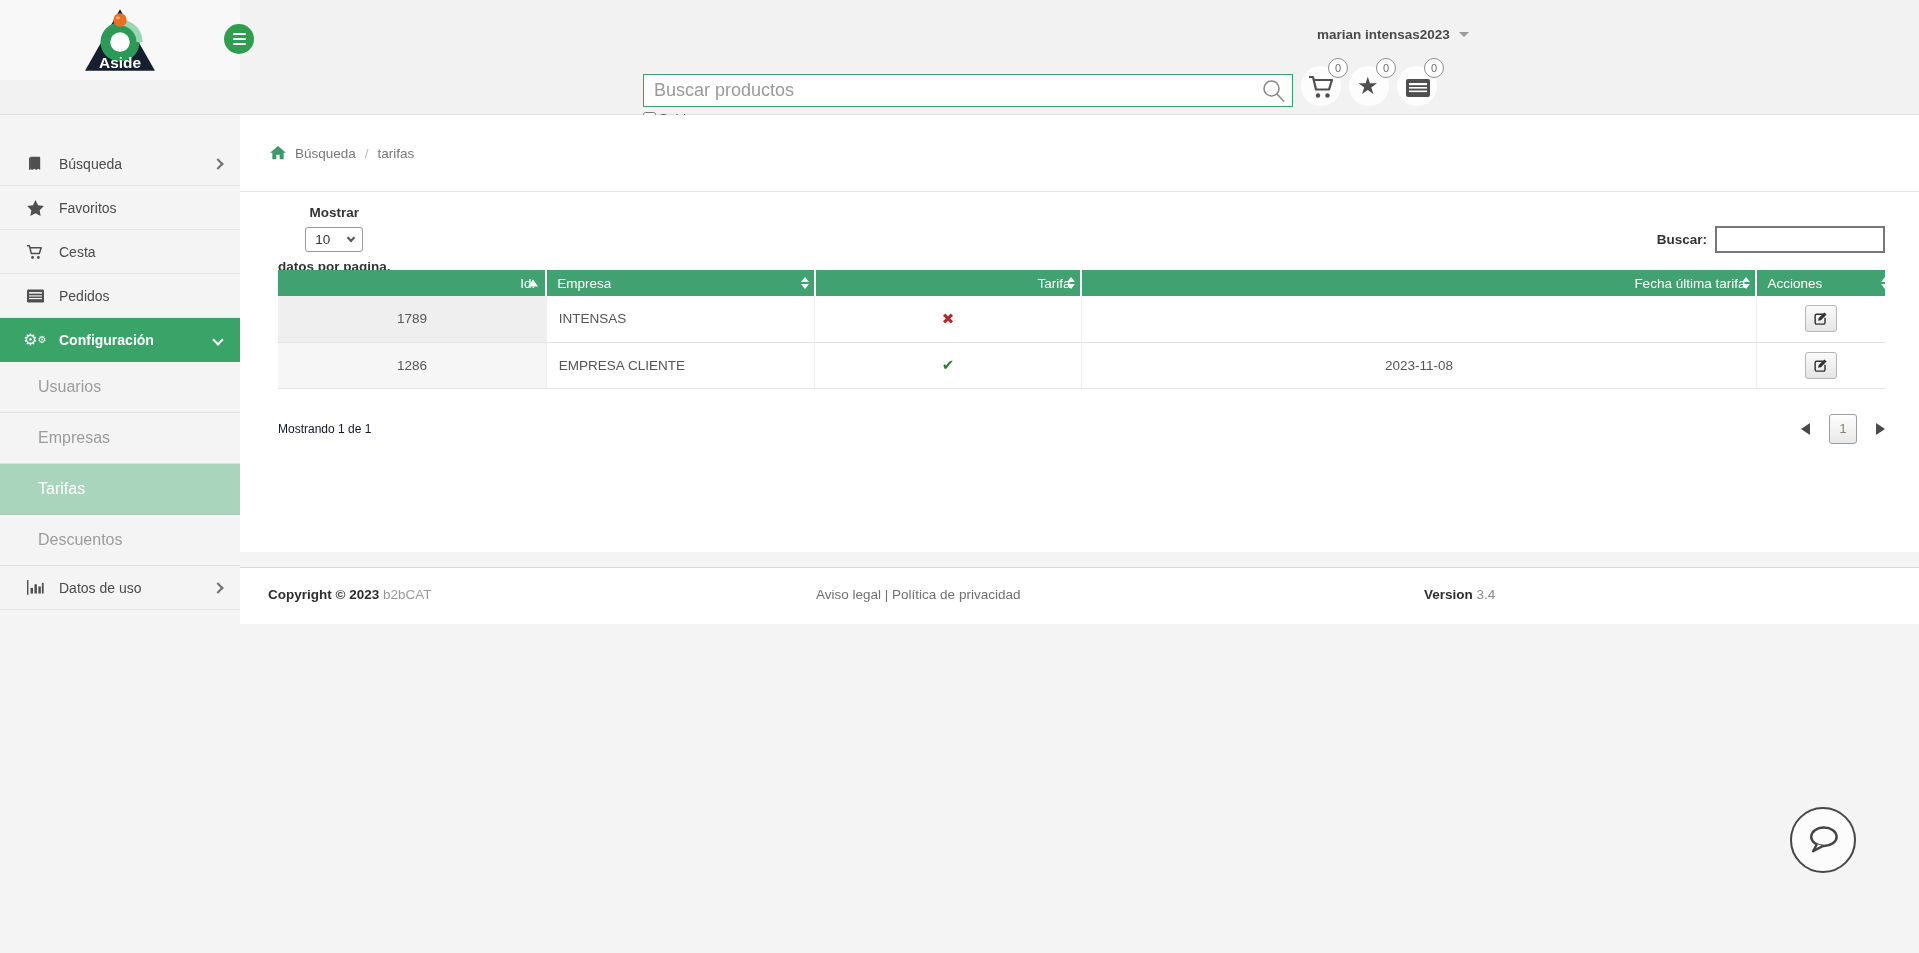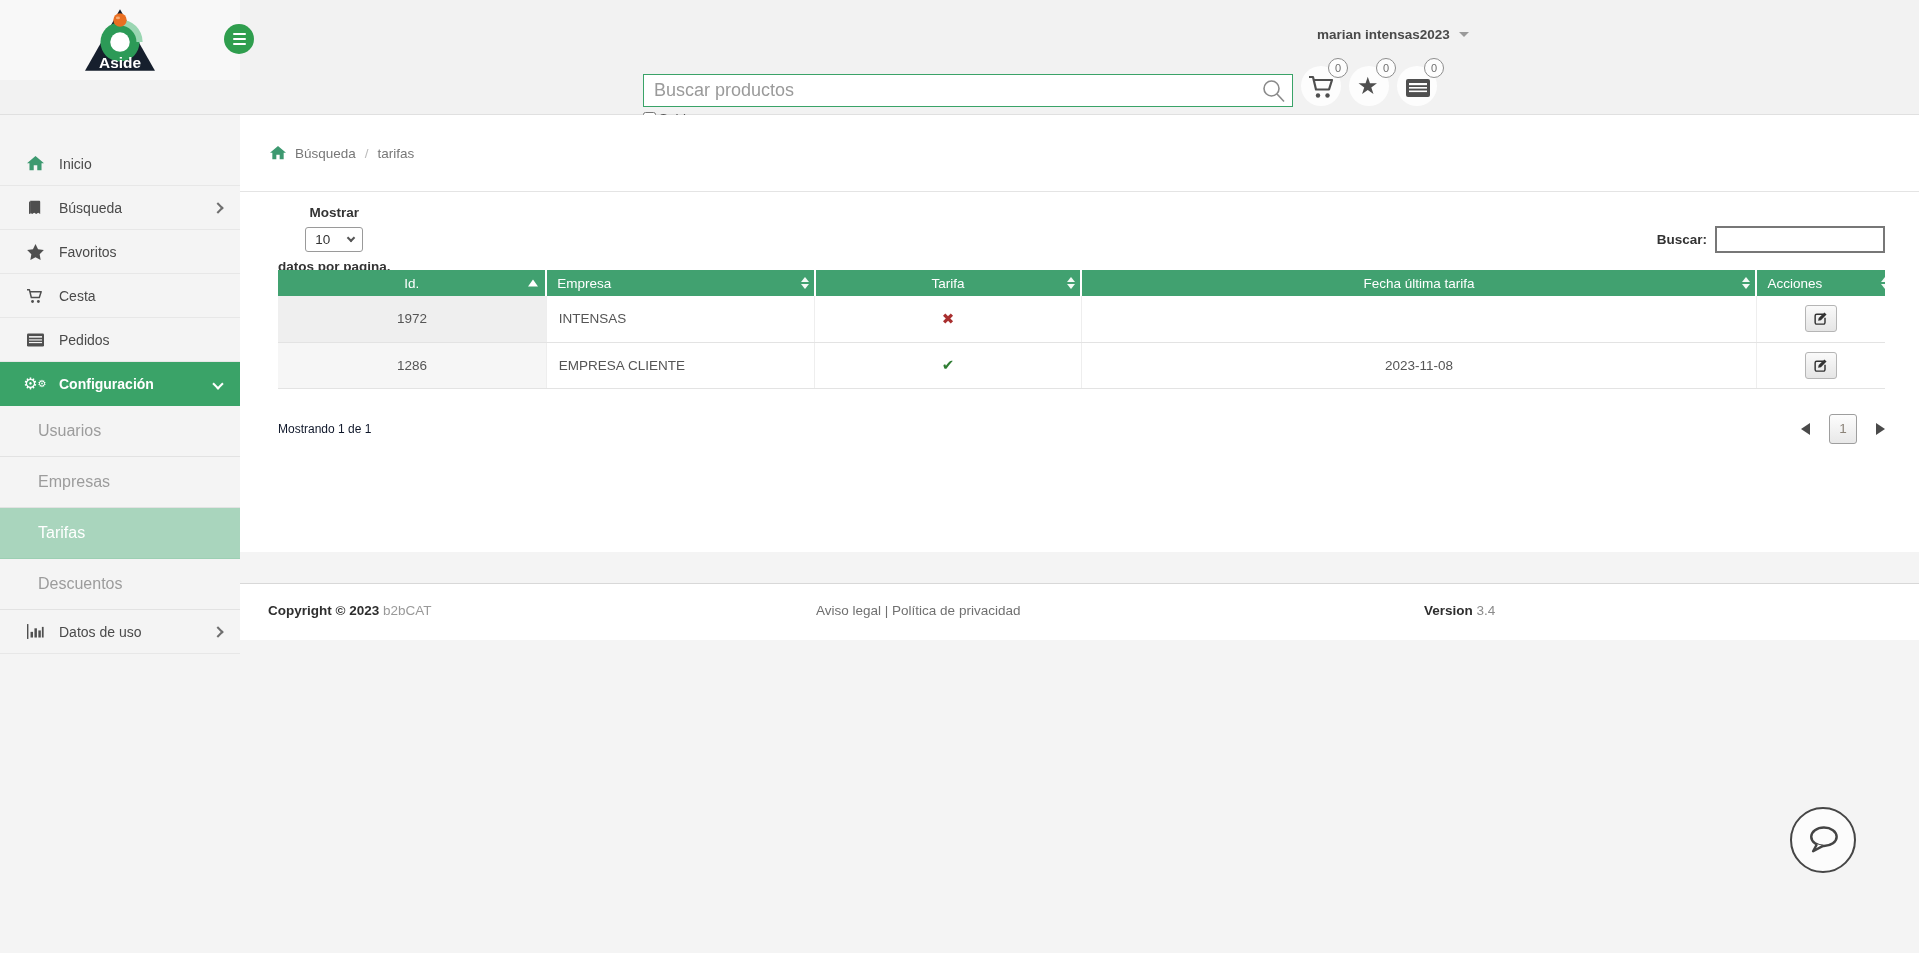--- a/index.html
+++ b/index.html
@@ -87,21 +87,21 @@
   .select-wrap .chev { position:absolute; right:9px; top:8px; width:6px; height:6px; color:#555; pointer-events:none; }
   .ctl-right { display:flex; align-items:center; gap:8px; font-size:13.5px; font-weight:bold; color:#333; }
   .ctl-right input { width:170px; height:27px; border:2px solid #777; background:#fff; outline:none;
                      padding:0 6px; font-size:13px; color:#333; }
 
   table.tarifas { width:100%; border-collapse:collapse; margin-top:17px; table-layout:fixed; }
   table.tarifas th { background:#41a170; color:#fff; font-weight:normal; font-size:13.5px;
         height:26px; padding:0 10px; position:relative; border-right:2px solid #fff;
         overflow:hidden; white-space:nowrap; }
   table.tarifas th:last-child { border-right:none; }
-  th.c { text-align:center; } th.l { text-align:left; } th.r { text-align:left; padding-right:14px; }
+  th.c { text-align:right; } th.l { text-align:left; } th.r { text-align:left; padding-right:14px; }
   .sorts { position:absolute; right:5px; top:50%; transform:translateY(-50%);
            display:flex; flex-direction:column; gap:2px; }
   .sorts.edge { right:-4px; }
   .tup { width:0; height:0; border-left:4px solid transparent; border-right:4px solid transparent;
          border-bottom:5px solid #f2faf5; }
   .tdn { width:0; height:0; border-left:4px solid transparent; border-right:4px solid transparent;
          border-top:5px solid #f2faf5; }
   .sort-asc { position:absolute; right:7px; top:50%; transform:translateY(-50%);
               width:0; height:0; border-left:5px solid transparent; border-right:5px solid transparent;
               border-bottom:7px solid #fff; }
@@ -122,21 +122,21 @@
   .pager { display:flex; align-items:center; gap:19px; }
   .pg-prev { width:0; height:0; border-top:6px solid transparent; border-bottom:6px solid transparent;
              border-right:9px solid #4a4a4a; cursor:pointer; }
   .pg-next { width:0; height:0; border-top:6px solid transparent; border-bottom:6px solid transparent;
              border-left:9px solid #4a4a4a; cursor:pointer; }
   .pg-num { width:28px; height:30px; border:1px solid #9e9e9e; border-radius:3px;
             background:linear-gradient(#fdfdfd,#e8e8e8); font-size:13.5px; color:#8b8378;
             display:flex; align-items:center; justify-content:center; cursor:pointer; }
 
   
-  .footer { position:absolute; left:240px; top:583px; width:1679px; height:57px; background:#fff;
+  .footer { position:absolute; left:240px; top:567px; width:1679px; height:57px; background:#fff;
             border-top:1px solid #d8d8d8; font-size:13.5px; }
   .footer .fleft { position:absolute; left:28px; top:19px; color:#999; }
   .footer .fleft b { color:#2e2e2e; }
   .footer .fcenter { position:absolute; left:576px; top:19px; color:#707070;text-align:center; }
   .footer .fcenter a { color:#707070; text-decoration:none; }
   .footer .fright { position:absolute; left:1184px; top:19px; color:#8b8b8b; }
   .footer .fright b { color:#2e2e2e; }
 
   
   .chat-btn { position:absolute; left:1790px; top:807px; width:66px; height:66px; border-radius:50%;
@@ -209,28 +209,20 @@
           <rect x="5" y="14.5" width="18" height="1.6" fill="#fff"></rect>
         </svg>
         <span class="badge">0</span>
       </div>
     </div>
   </div>
 
   <div class="sidebar">
     <div class="menu">
 
-      <div class="mi">
-        <span class="mi-ic green">
-          <svg width="17" height="15" viewBox="0 0 24 21">
-              <path d="M12 0 L24 10 h-3.5 v10 h-6 v-7 h-5 v7 h-6 V10 H0 Z" fill="currentColor"></path>
-            </svg>
-        </span>
-        <span class="lbl">Inicio</span>
-      </div>
 
       <div class="mi">
         <span class="mi-ic">
           <svg width="16" height="16" viewBox="0 0 20 20">
               <path d="M4 1 h11 c1 0 1.5 .6 1.5 1.5 v15 L14 16 l-2.5 1.5 L9 16 l-2.5 1.5 L4 16 Z" fill="currentColor"></path>
               <rect x="2.5" y="2" width="2" height="15.5" rx="1" fill="currentColor"></rect>
             </svg>
         </span>
         <span class="lbl">Búsqueda</span>
         <span class="chev right"></span>
@@ -375,21 +367,21 @@
               <span>Acciones</span>
               <span class="sorts edge">
                   <span class="tup"></span>
                   <span class="tdn"></span>
                 </span>
             </th>
           </tr>
         </thead>
         <tbody>
           <tr class="r1">
-            <td class="c idc">1972</td>
+            <td class="c idc">1789</td>
             <td>INTENSAS</td>
             <td class="c">
               <span class="mark-no">✖</span>
             </td>
             <td class="c"></td>
             <td class="c">
               <button class="edit-btn">
                 <svg width="17" height="17" viewBox="0 0 20 20">
                   <path d="M13 5 H5.5 A1.8 1.8 0 0 0 3.7 6.8 v8 A1.8 1.8 0 0 0 5.5 16.6 h8 a1.8 1.8 0 0 0 1.8 -1.8 V9" fill="none" stroke="#333" stroke-width="1.7"></path>
                   <path d="M14.5 2.8 l2.6 2.6 L10.5 12 l-3.3 .7 .7 -3.3 Z" fill="#333"></path>

